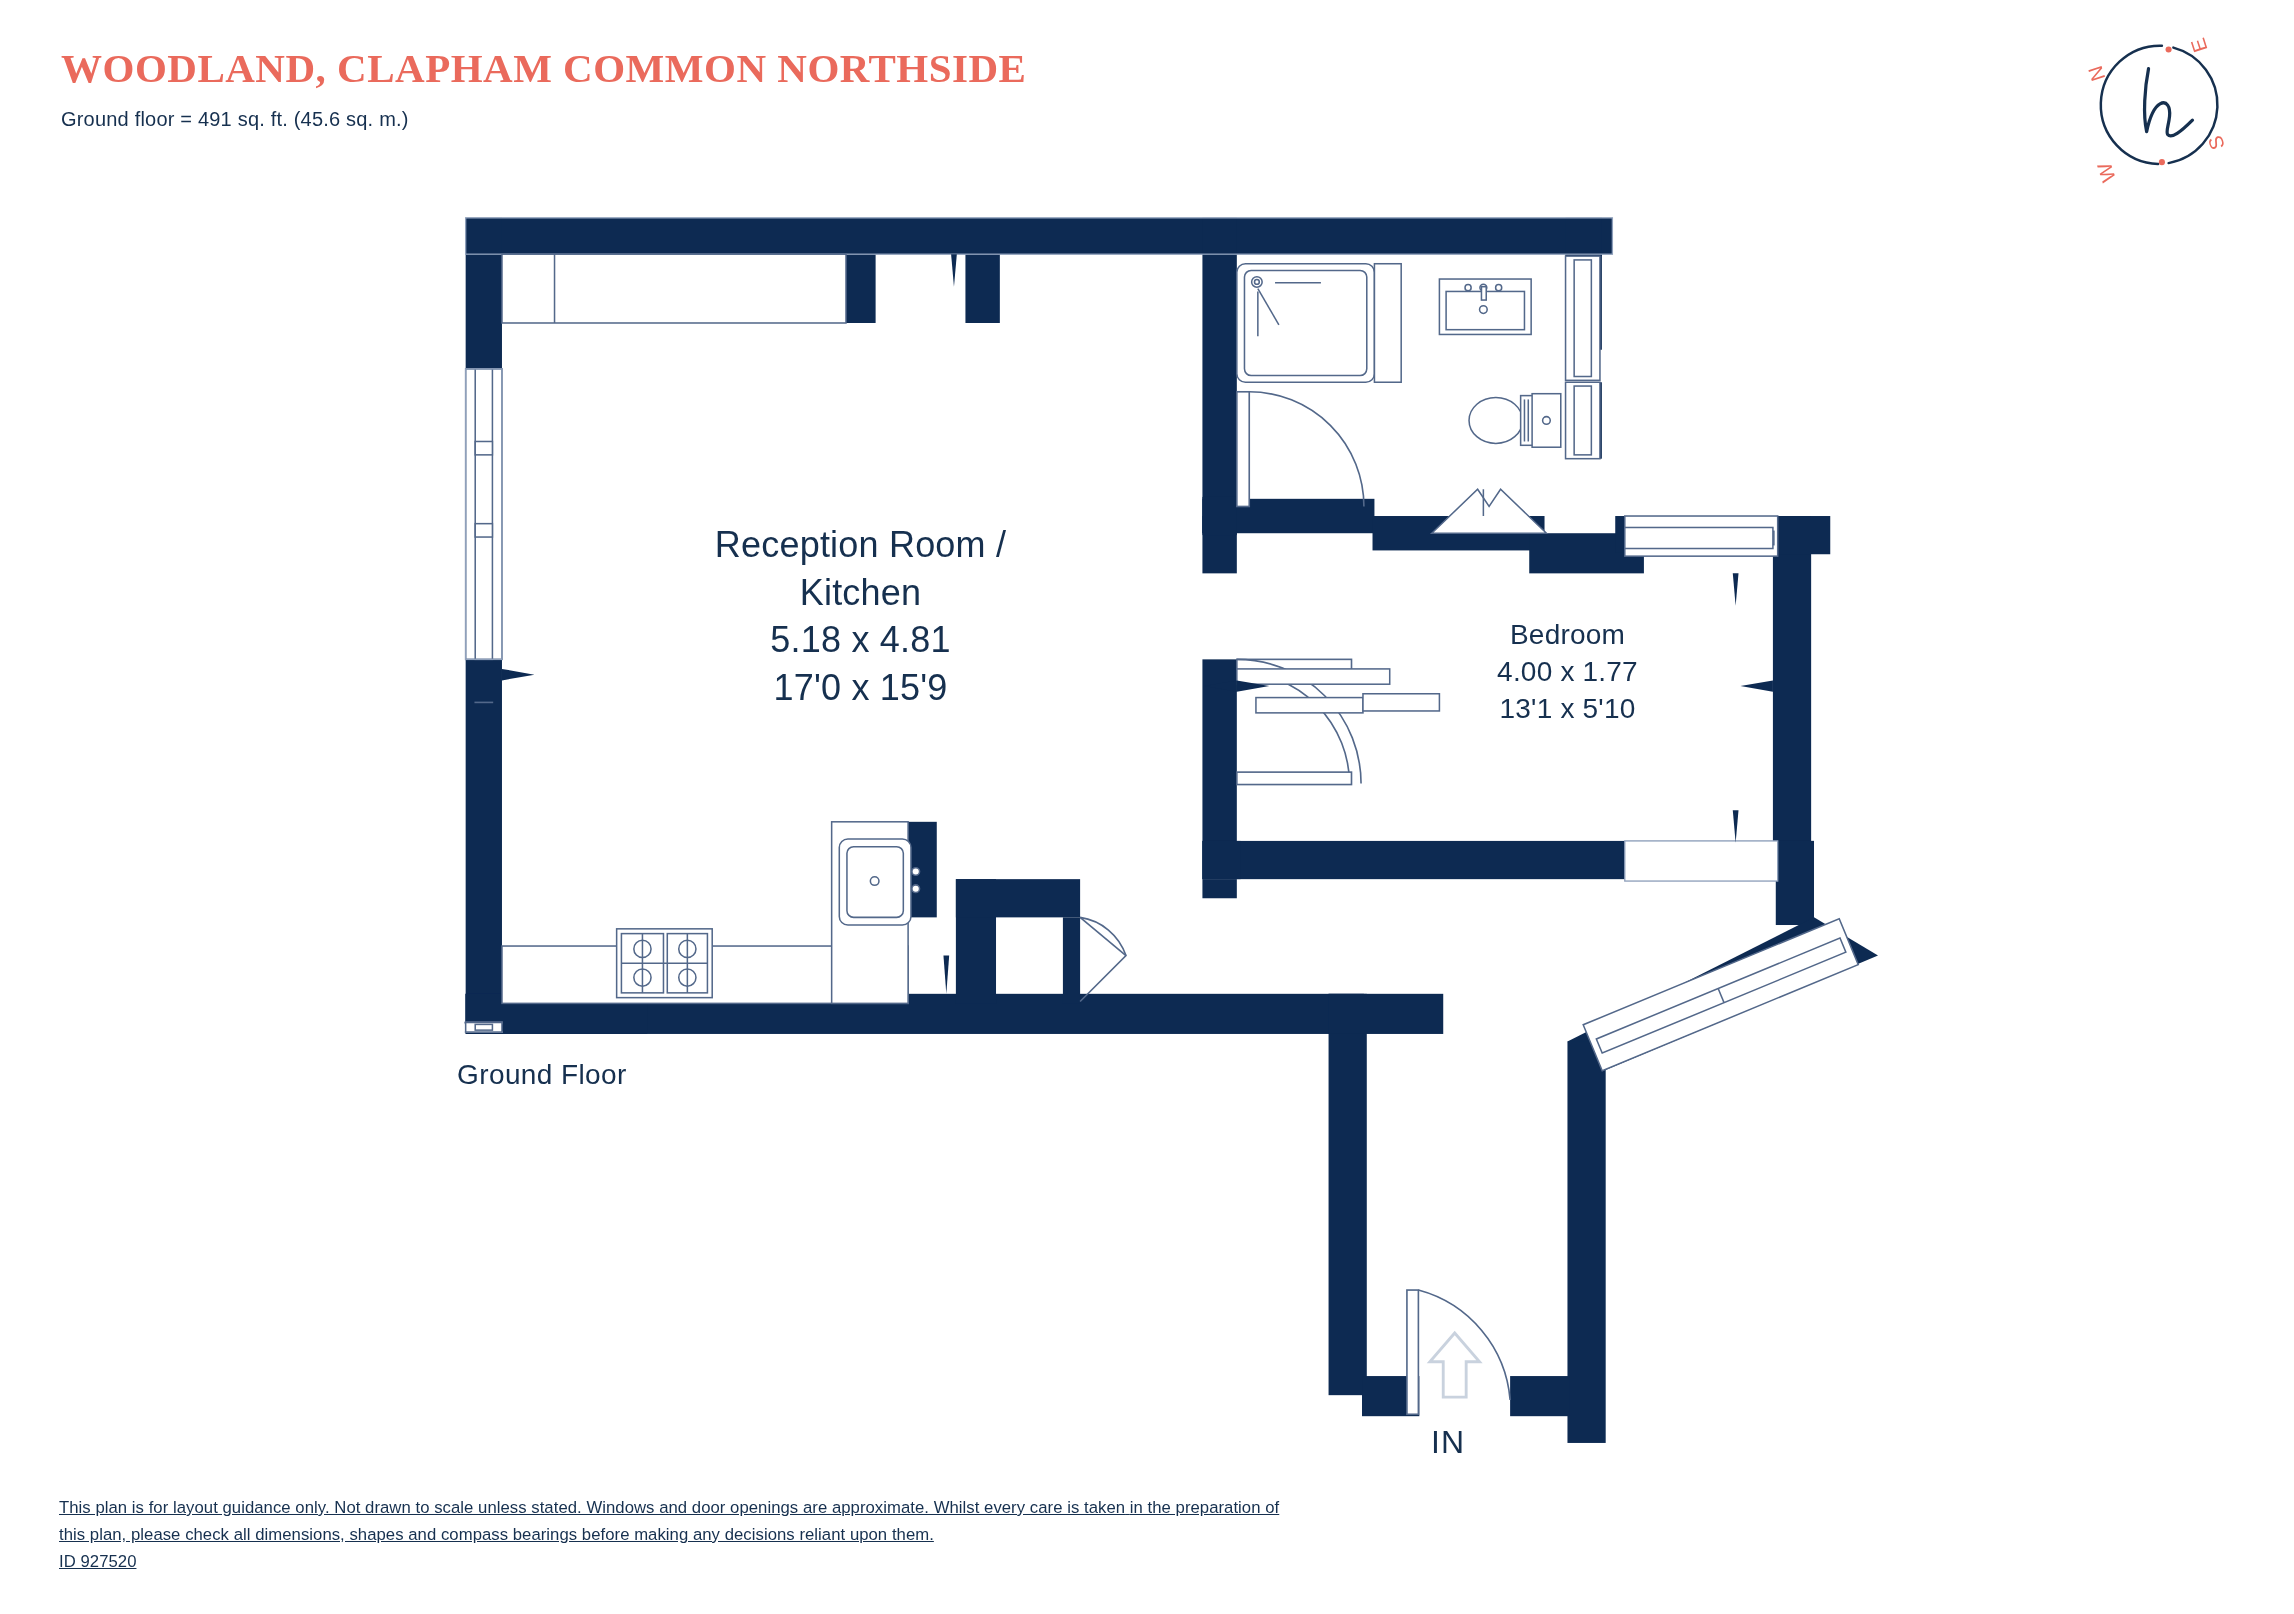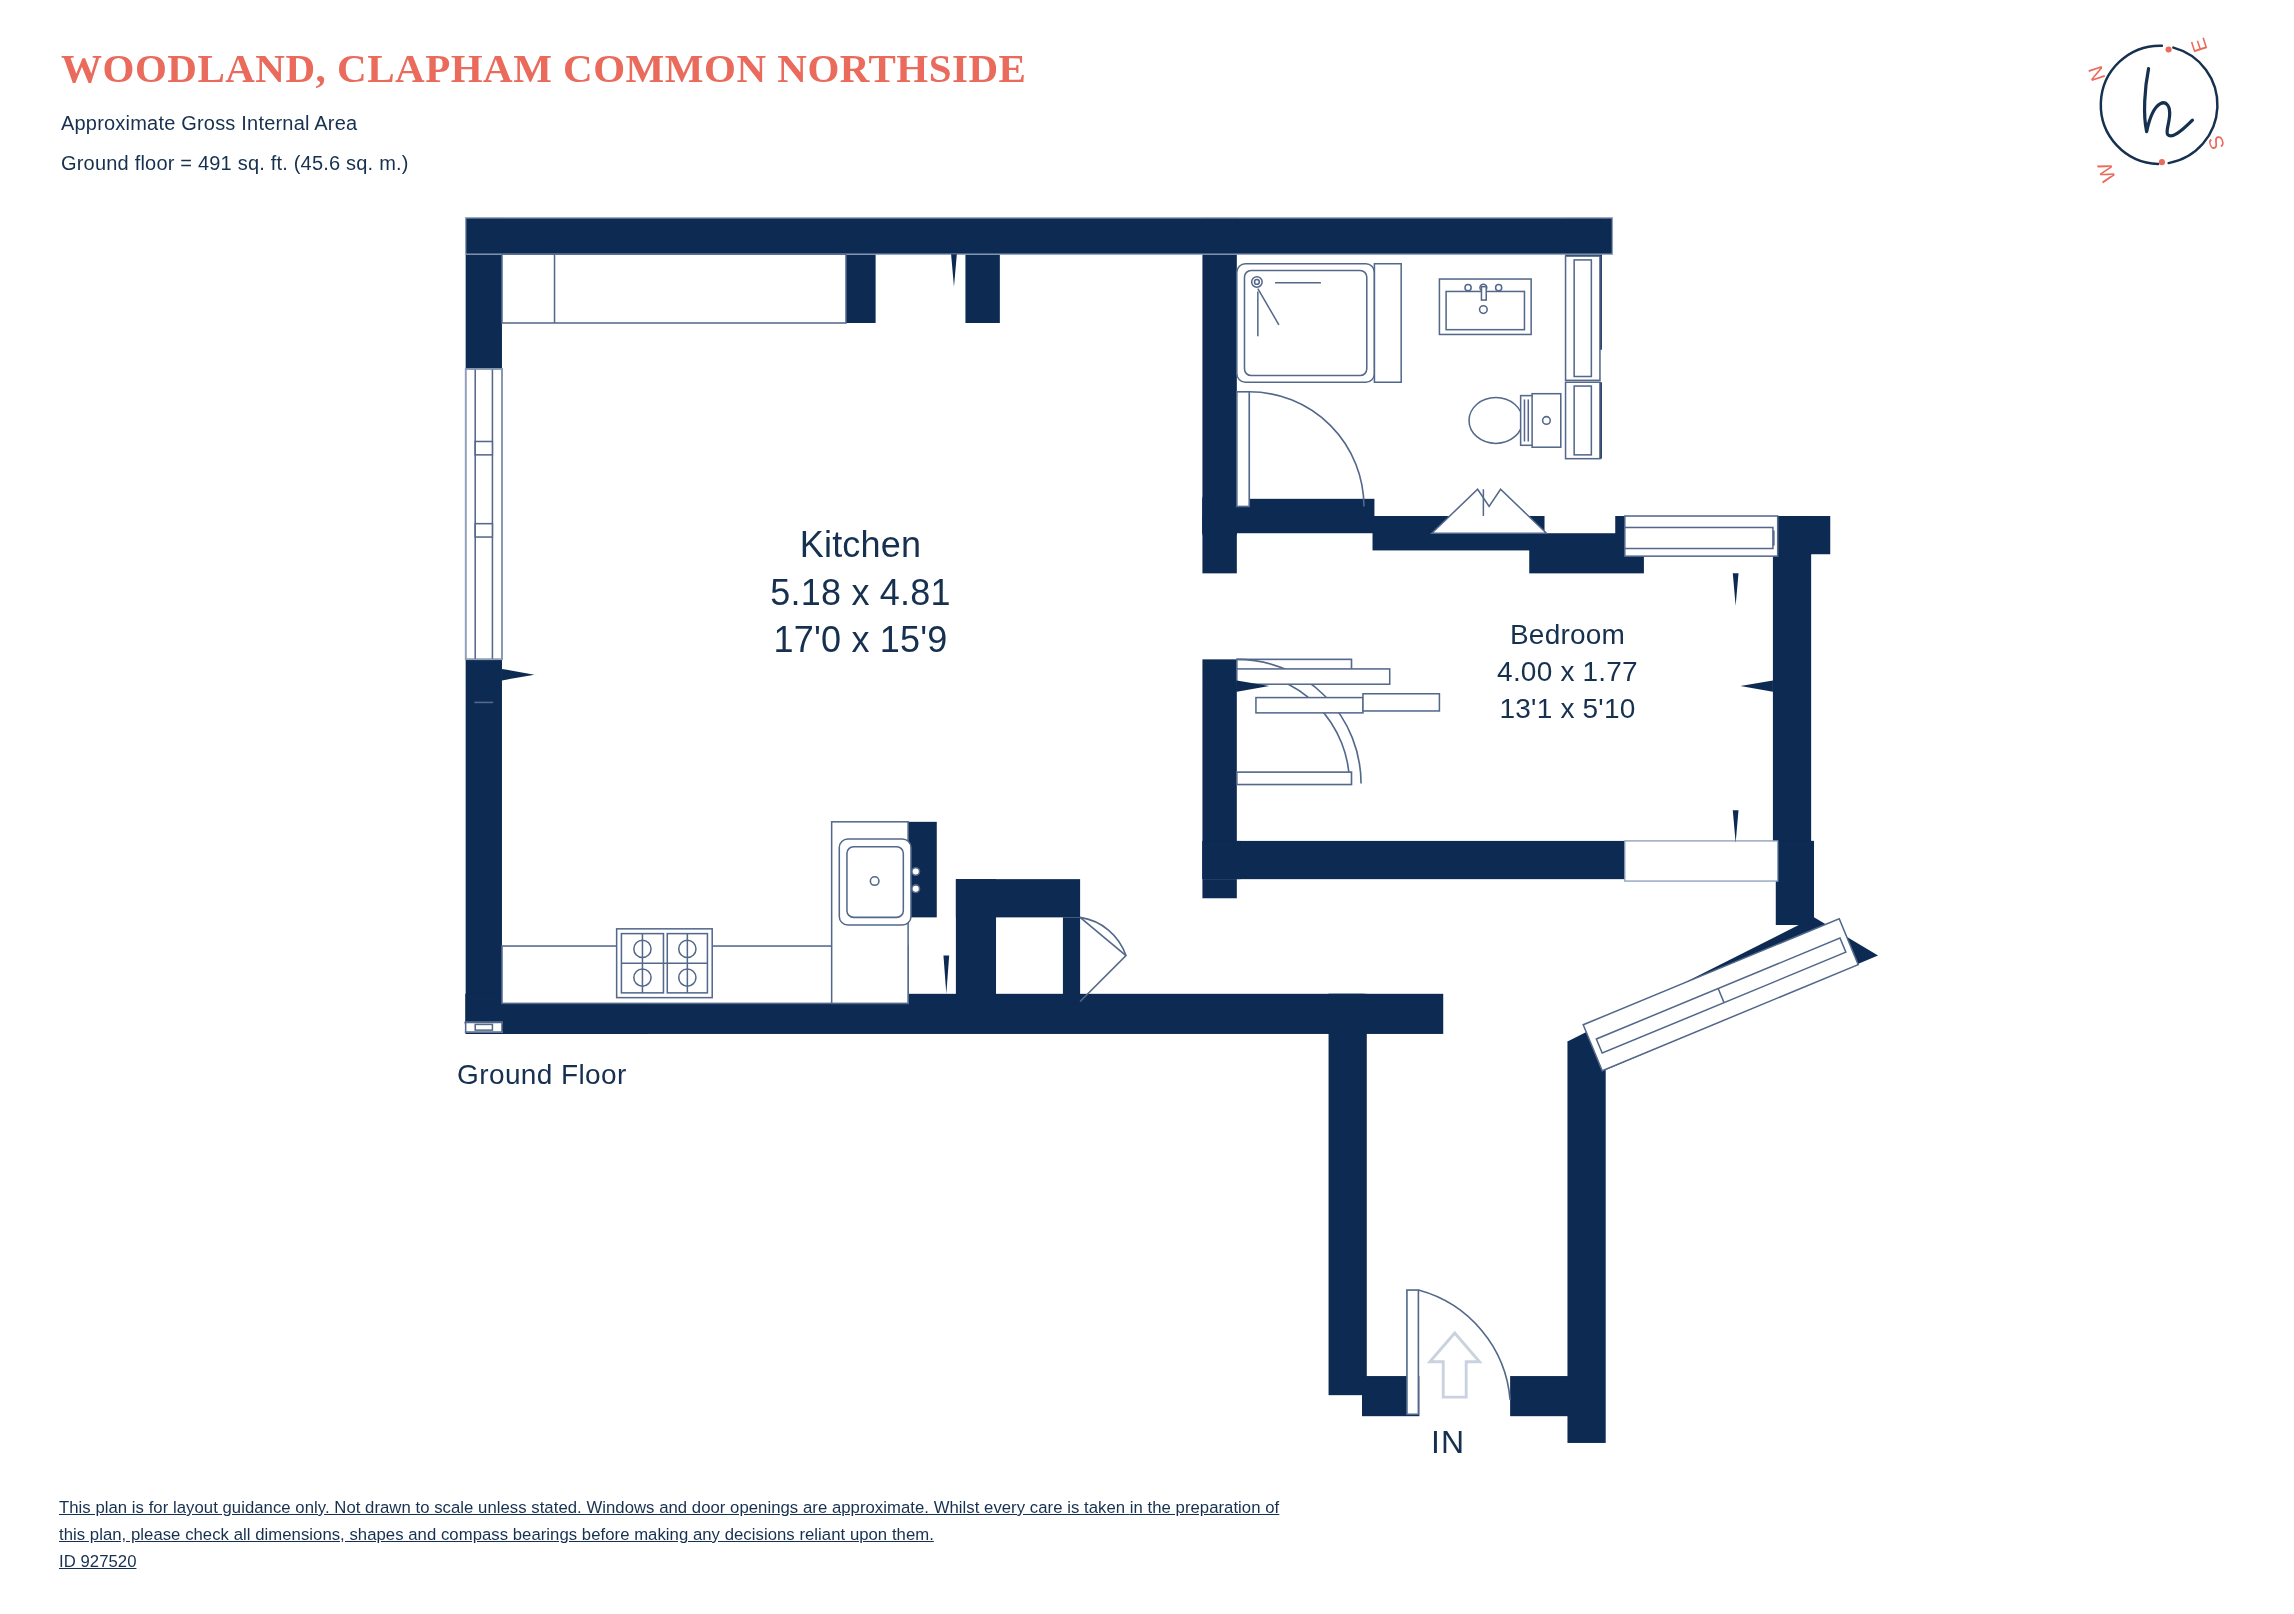--- a/index.html
+++ b/index.html
@@ -55,21 +55,20 @@
   }
   #footer .id { display:block; }
 </style>
 </head>
 <body>
 
 <div id="page">
 
   <div id="header">
     <div id="title">WOODLAND, CLAPHAM COMMON NORTHSIDE</div>
-    <div id="subtitle1">Approximate Gross Internal Area</div>
     <div id="subtitle2">Ground floor = 491 sq. ft. (45.6 sq. m.)</div>
   </div>
 
   <svg id="compass" viewBox="0 0 180 175">
 
     <path d="M 92 28 A 62 62 0 0 0 88 152" fill="none" stroke="#16304f" stroke-width="2.6" stroke-linecap="round"></path>
     <path d="M 104 30 A 62 62 0 0 1 99 151" fill="none" stroke="#16304f" stroke-width="2.6" stroke-linecap="round"></path>
 
     <circle cx="99" cy="32" r="3.2" fill="#ea6a5c"></circle>
     <circle cx="92" cy="150" r="3.2" fill="#ea6a5c"></circle>
@@ -337,20 +336,21 @@
       <polygon points="1813,848 1819,848 1816,882"></polygon>
     </g>
 
     <g fill="none" stroke="#c9d2de" stroke-width="3">
       <polygon points="1522,1395 1548,1425 1534,1425 1534,1462 1510,1462 1510,1425 1496,1425"></polygon>
     </g>
 
   </svg>
 
   <div class="room-label" id="room-reception">
+    <div>Reception Room /</div>
     <div>Kitchen</div>
     <div>5.18 x 4.81</div>
     <div>17'0 x 15'9</div>
   </div>
 
   <div class="room-label" id="room-bedroom">
     <div>Bedroom</div>
     <div>4.00 x 1.77</div>
     <div>13'1 x 5'10</div>
   </div>

